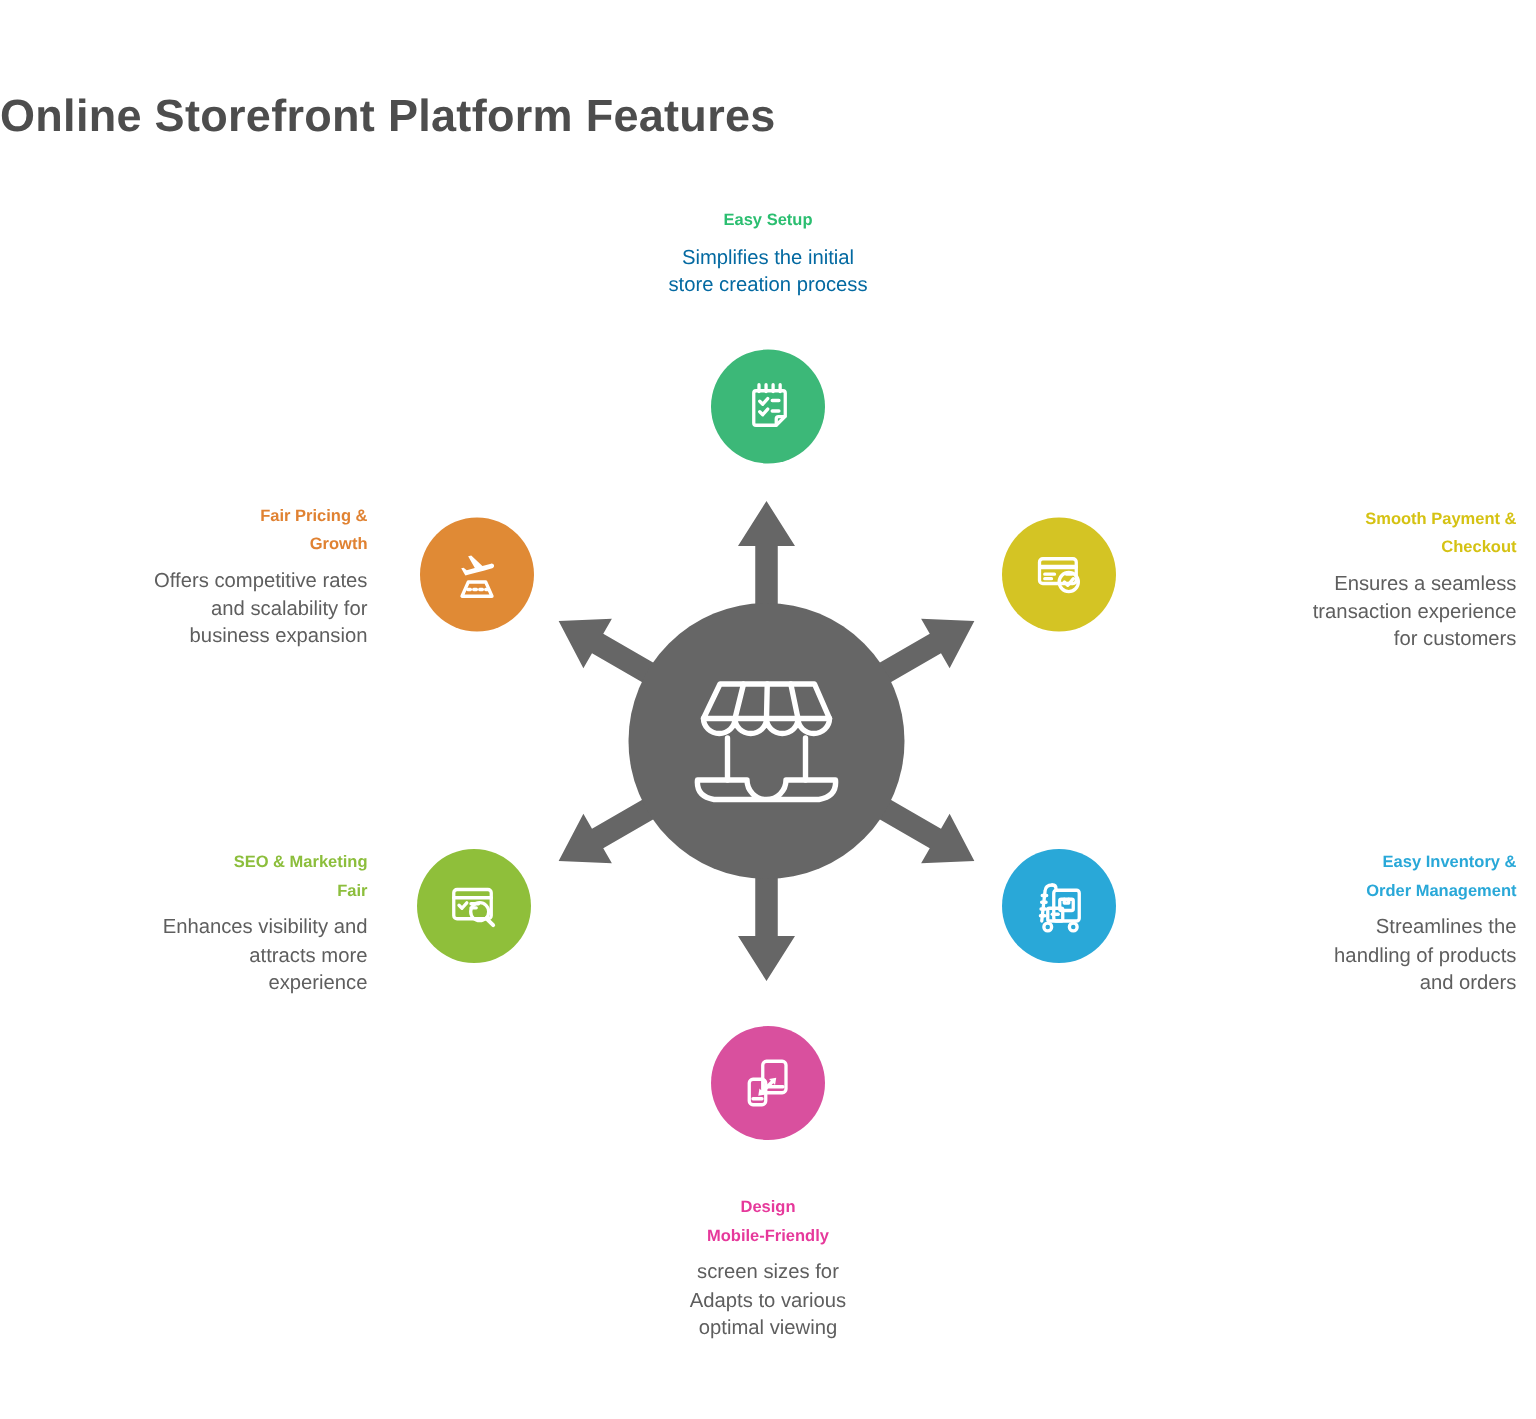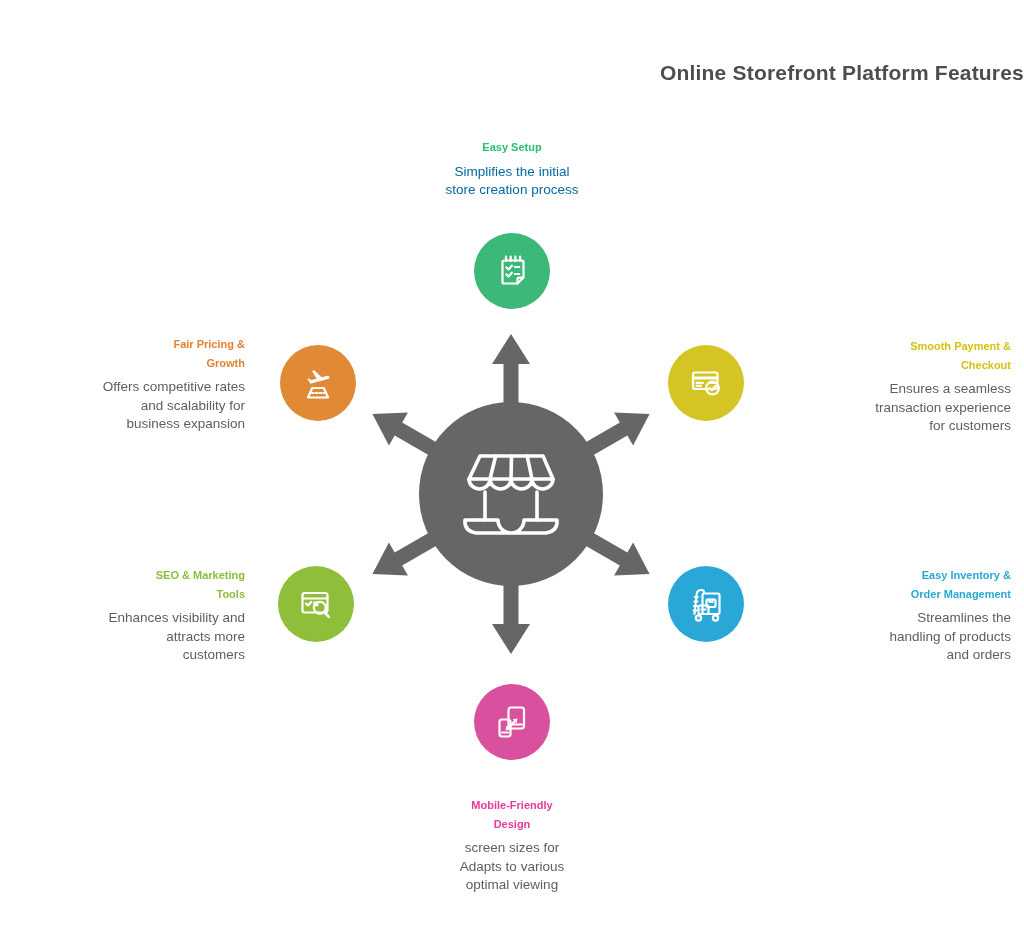--- a/index.html
+++ b/index.html
@@ -5,21 +5,21 @@
   * { margin: 0; padding: 0; box-sizing: border-box; }
   html, body { background: #ffffff; }
   body {
     font-family: "Liberation Sans", "DejaVu Sans", sans-serif;
     width: 1024px; height: 946px; position: relative; overflow: hidden;
   }
   .canvas { position: absolute; inset: 0; width: 1024px; height: 946px; background: #fff; }
 
   .title {
     position: absolute; left: 0; right: 0; top: 61px;
-    text-align: right; font-size: 21px; font-weight: 700;
+    text-align: left; font-size: 30px; font-weight: 700;
     letter-spacing: 0.2px;
   }
 
   .feature { position: absolute; }
   .feature .heading { font-size: 11px; font-weight: 700; line-height: 18.5px; }
   .feature .desc { margin-top: 6px; font-size: 13.5px; line-height: 18.5px; }
   .feature.align-center { text-align: center; }
   .feature.align-right  { text-align: right; }
   .feature.align-left   { text-align: right; margin-left: 16px; }
 
@@ -120,22 +120,22 @@
       <path class="icon-stroke" d="M25.5 17.5 v2.5 h3 v-2.5"></path>
       <rect class="icon-stroke" x="14.5" y="23.5" width="10" height="8.5" rx="1" fill="#29a8d8"></rect>
       <path class="icon-stroke" d="M17.5 27.5 h4"></path>
       <circle class="icon-stroke" cx="14.5" cy="36" r="2.6"></circle>
       <circle class="icon-stroke" cx="31.5" cy="36" r="2.6"></circle>
     </svg>
   </div>
 
   <div class="feature align-center" style="left:387px; top:796px; width:250px;">
     <div class="heading" style="color: rgb(230, 57, 155);">
+        <div>Design</div>
         <div>Mobile-Friendly</div>
-        <div>Design</div>
       </div>
     <div class="desc" style="color: rgb(94, 94, 94);">
         <div>screen sizes for</div>
         <div>Adapts to various</div>
         <div>optimal viewing</div>
       </div>
   </div>
   <div class="badge" style="left: 474px; top: 684px; background-color: rgb(217, 80, 158);">
     <svg width="44" height="44" viewBox="0 0 44 44">
       <rect class="icon-stroke" x="18.5" y="7.5" width="15.5" height="21" rx="2.5"></rect>
@@ -144,26 +144,26 @@
       <path class="icon-stroke" d="M12 32.5 h6"></path>
       <path style="stroke:#fff; stroke-width:2.4; fill:none; stroke-linecap:round;" d="M18.3 27.7 L24.7 21.3"></path>
       <polygon fill="#ffffff" points="27.5,18.5 26.7,23.3 22.7,19.3"></polygon>
       <polygon fill="#ffffff" points="15.5,30.5 16.3,25.7 20.3,29.7"></polygon>
     </svg>
   </div>
 
   <div class="feature align-right" style="left:55px; top:566px; width:190px;">
     <div class="heading" style="color: rgb(140, 190, 60);">
         <div>SEO &amp; Marketing</div>
-        <div>Tools</div>
+        <div>Fair</div>
       </div>
     <div class="desc" style="color: rgb(94, 94, 94);">
         <div>Enhances visibility and</div>
         <div>attracts more</div>
-        <div>customers</div>
+        <div>experience</div>
       </div>
   </div>
   <div class="badge" style="left: 278px; top: 566px; background-color: rgb(143, 191, 58);">
     <svg width="44" height="44" viewBox="0 0 44 44">
       <rect class="icon-stroke" x="8.5" y="11" width="25" height="19.5" rx="2.2"></rect>
       <path class="icon-stroke" d="M8.5 16.5 h25"></path>
       <path class="icon-stroke" d="M12 21.5 l2 2 3.2 -3.6"></path>
       <path class="icon-stroke" d="M20 20.5 h5 M20 23.2 h3.5"></path>
       <circle class="icon-stroke" cx="25.8" cy="25.8" r="6" fill="#8fbf3a"></circle>
       <path class="icon-stroke" style="stroke-width:2.6" d="M30.2 30.2 l4.6 4.6"></path>

